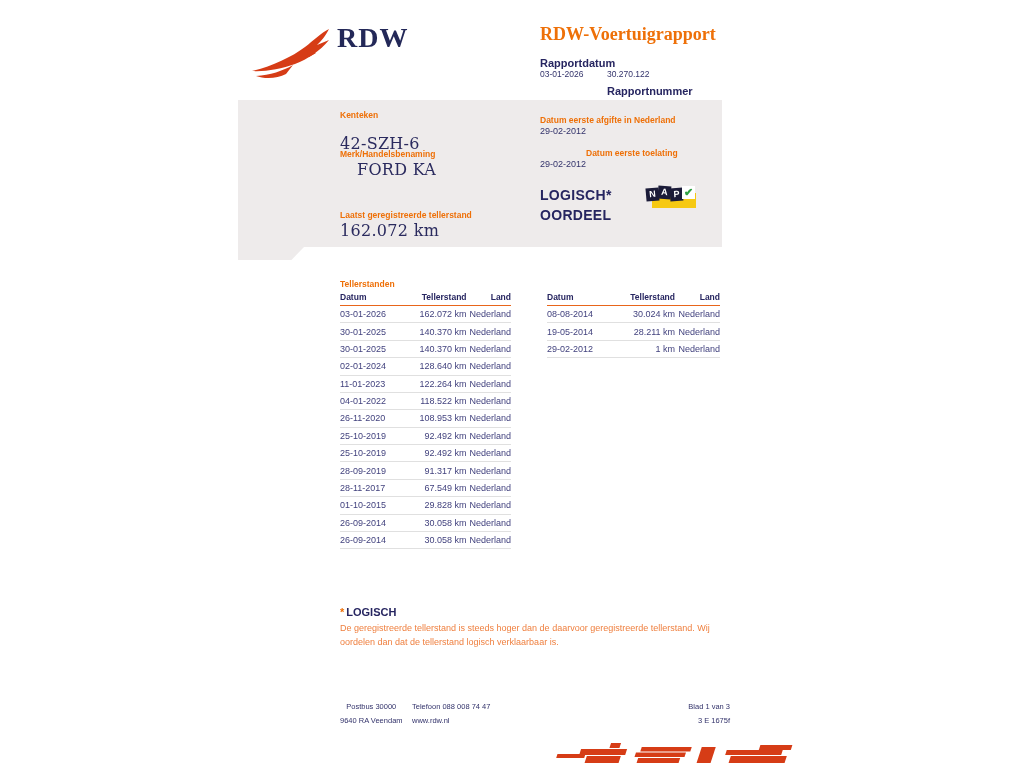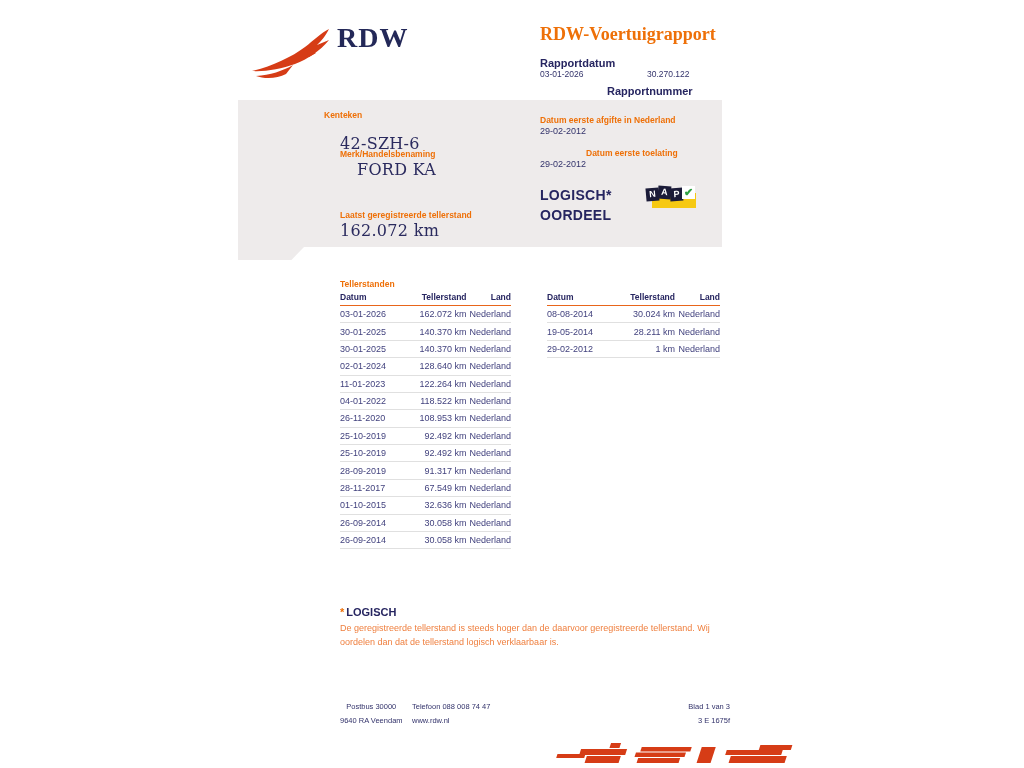--- a/index.html
+++ b/index.html
@@ -8,30 +8,30 @@
   .abs{position:absolute;}
   #logo-text{left:337px;top:22px;font-family:"Liberation Serif",serif;font-weight:700;
              font-size:28px;color:#232858;letter-spacing:1px;}
   #doc-title{left:540px;top:24px;font-family:"Liberation Serif",serif;font-weight:700;
              font-size:18px;color:#ee7008;}
   .meta-label{font-size:11px;font-weight:700;color:#262560;}
   .meta-value{font-size:8.5px;color:#33336b;}
   #rapportdatum-label{left:540px;top:57px;}
   #rapportdatum-value{left:540px;top:69px;}
   #rapportnummer-label{left:607px;top:63px;margin-top:22px;}
-  #rapportnummer-value{left:607px;top:69px;margin-left:40px;}
+  #rapportnummer-value{left:607px;top:69px;}
 
   
   #panel{left:238px;top:100px;width:484px;height:147px;background:#eeebeb;}
   #panel-tab{left:238px;top:247px;width:66px;height:13px;background:#eeebeb;
              clip-path:polygon(0 0,100% 0,81% 100%,0 100%);}
   .field-label{font-size:8.5px;font-weight:700;color:#ee7008;}
   .field-value-serif{font-family:"DejaVu Serif",serif;font-size:16px;color:#2a2a5e;letter-spacing:.3px;}
   .field-value-sans{font-size:9px;color:#33336b;}
-  #kenteken-label{left:86px;top:10px;}
+  #kenteken-label{left:102px;top:10px;}
   #kenteken-value{left:102px;top:34px;}
   #merk-label{left:102px;top:49px;}
   #merk-value{left:119px;top:60px;}
   #teller-label{left:102px;top:110px;}
   #teller-value{left:102px;top:121px;}
   #afgifte-label{left:302px;top:15px;}
   #afgifte-value{left:302px;top:26px;}
   #toelating-label{left:302px;top:48px;padding-left:46px;}
   #toelating-value{left:302px;top:59px;}
   #oordeel{left:302px;top:85px;font-size:14px;font-weight:800;color:#262560;
@@ -181,21 +181,21 @@
           <td>91.317 km</td>
           <td>Nederland</td>
         </tr>
         <tr>
           <td>28-11-2017</td>
           <td>67.549 km</td>
           <td>Nederland</td>
         </tr>
         <tr>
           <td>01-10-2015</td>
-          <td>32.636 km</td>
+          <td>29.828 km</td>
           <td>Nederland</td>
         </tr>
         <tr>
           <td>26-09-2014</td>
           <td>30.058 km</td>
           <td>Nederland</td>
         </tr>
         <tr>
           <td>26-09-2014</td>
           <td>30.058 km</td>

